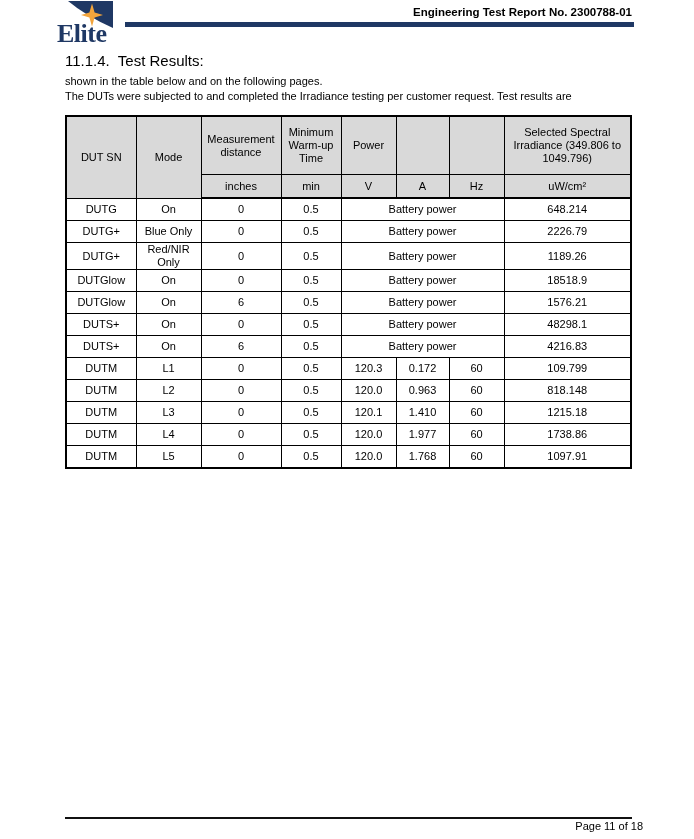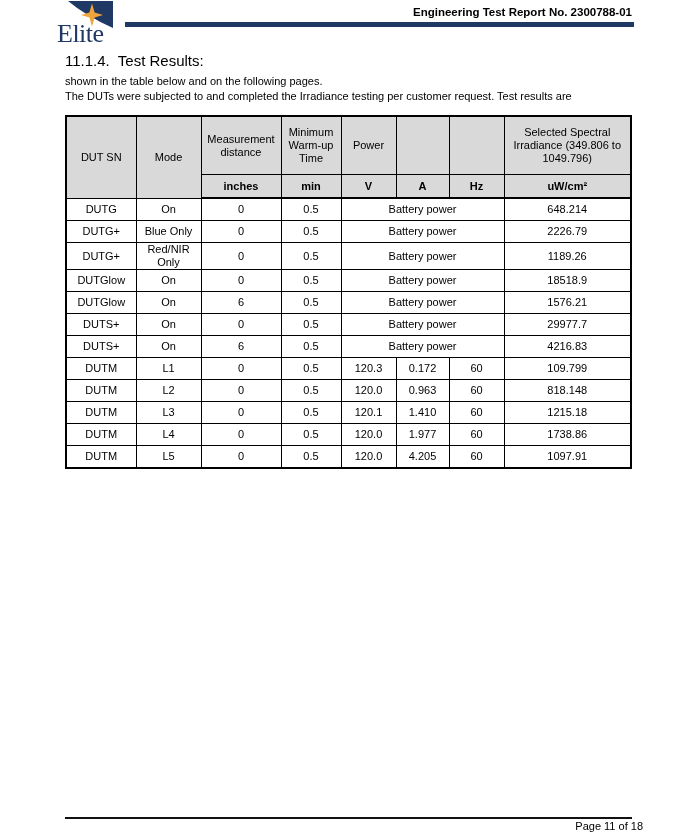--- a/index.html
+++ b/index.html
@@ -13,20 +13,21 @@
   }
 
   
   .logo { position:absolute; left:57px; top:1px; width:58px; height:46px; }
   .logo-swoosh-svg { position:absolute; left:9px; top:0; }
   .logo-text {
     position:absolute; left:0; top:20px;
     font-family:"Liberation Serif", serif;
     font-size:26px; color:#1f3864; letter-spacing:-0.5px;
     line-height:26px;
+    font-weight:bold;
   }
   .report-title {
     position:absolute; right:62px; top:6px;
     font-size:11.5px; font-weight:bold; white-space:pre;
   }
   .header-rule {
     position:absolute; left:125px; top:22px;
     width:509px; height:5px; background:#1f3864;
   }
 
@@ -47,21 +48,21 @@
   }
   .results-table th, .results-table td {
     border:1px solid #000;
     font-weight:normal;
     text-align:center; vertical-align:middle;
     padding:0 2px; line-height:13px;
     overflow:hidden;
   }
   .results-table thead th { background:#d9d9d9; }
   .head-row-1 th { height:57px; }
-  .units-row th { height:22px; border-bottom:2px solid #000;font-weight:bold; }
+  .units-row th { height:22px; border-bottom:2px solid #000; }
   .results-table tbody td { height:21px; }
 
   
   .footer-rule {
     position:absolute; left:65px; top:817px;
     width:567px; height:2px; background:#111;
   }
   .footer-page {
     position:absolute; right:51px; top:820px;
     font-size:11px;
@@ -160,21 +161,21 @@
         <td>0.5</td>
         <td colspan="3">Battery power</td>
         <td>1576.21</td>
       </tr>
       <tr>
         <td>DUTS+</td>
         <td>On</td>
         <td>0</td>
         <td>0.5</td>
         <td colspan="3">Battery power</td>
-        <td>29977.7</td>
+        <td>48298.1</td>
       </tr>
       <tr>
         <td>DUTS+</td>
         <td>On</td>
         <td>6</td>
         <td>0.5</td>
         <td colspan="3">Battery power</td>
         <td>4216.83</td>
       </tr>
       <tr>
@@ -216,21 +217,21 @@
         <td>1.977</td>
         <td>60</td>
         <td>1738.86</td>
       </tr>
       <tr>
         <td>DUTM</td>
         <td>L5</td>
         <td>0</td>
         <td>0.5</td>
         <td>120.0</td>
-        <td>4.205</td>
+        <td>1.768</td>
         <td>60</td>
         <td>1097.91</td>
       </tr>
     </tbody>
   </table>
 
   <div class="footer-rule"></div>
   <div class="footer-page">Page 11 of 18</div>
 
 </div>

